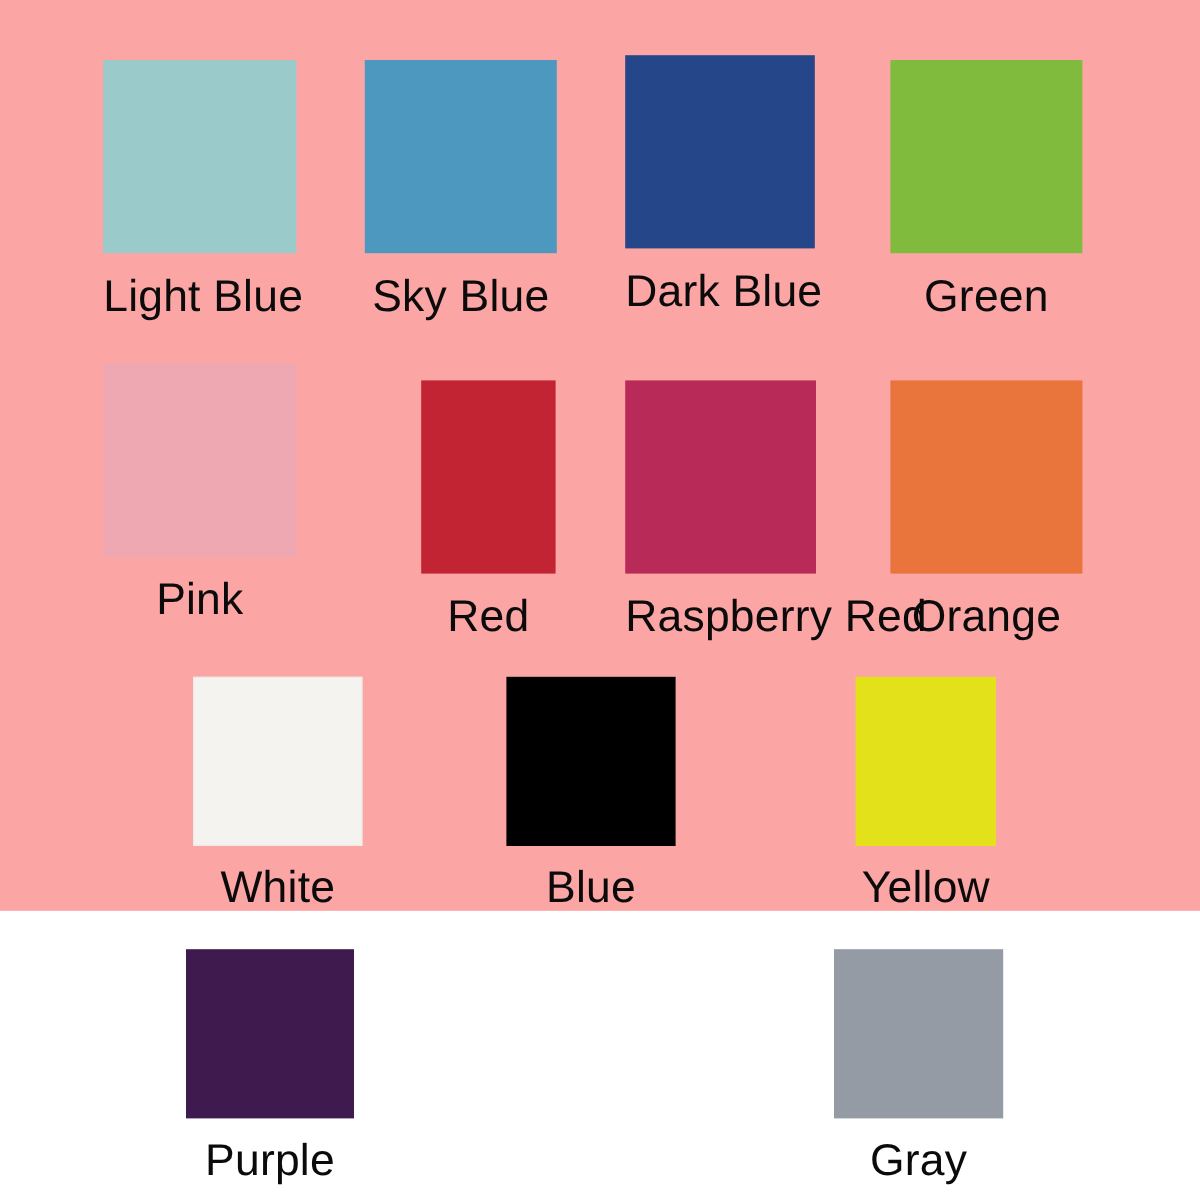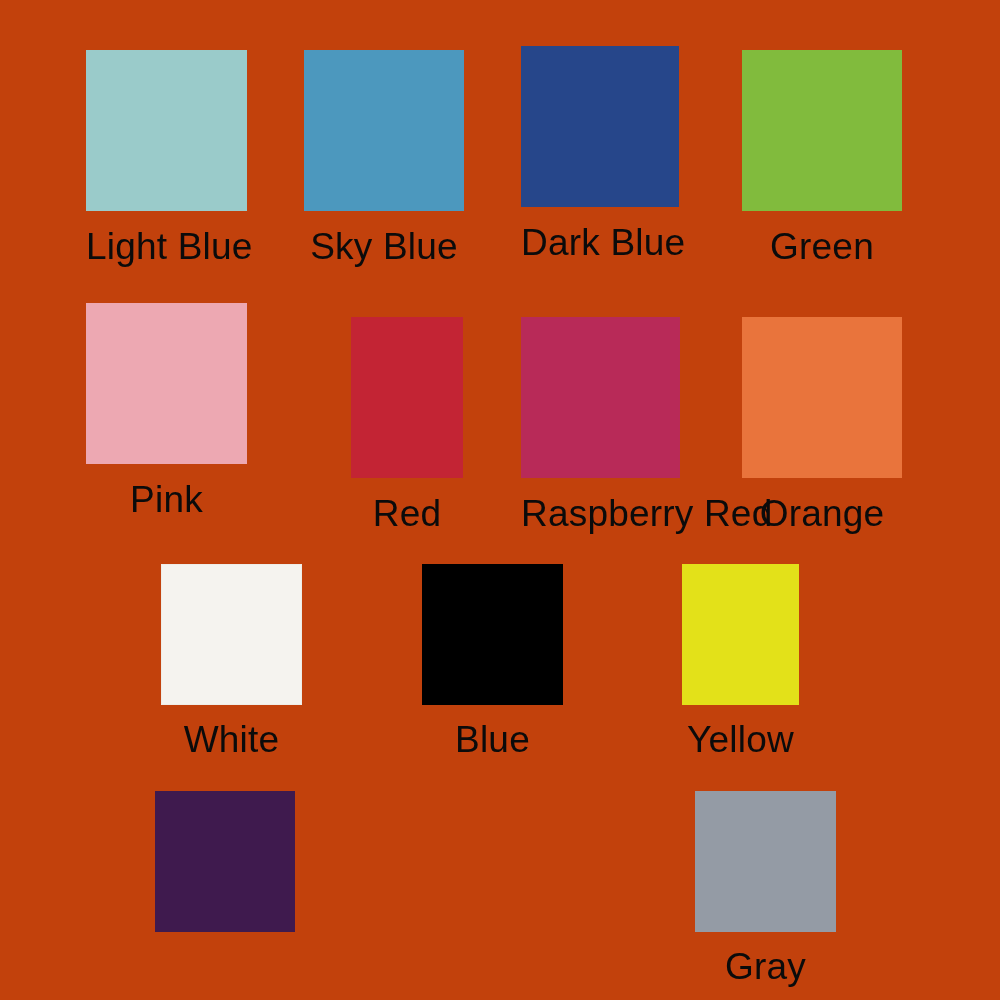--- a/index.html
+++ b/index.html
@@ -54,21 +54,21 @@
   .row-3 .swatch-label { font-size: 37px; padding-top: 16px; }
 
   
   .swatch-chip.needs-edge {
     border: 1px solid #efece7;
   }
 </style>
 </head>
 <body>
 
-<div id="palette-board" style="width: 1000px; height: 1000px; background: #c2410c;">
+<div id="palette-board" style="width: 1000px; height: 759px; background: #fca5a5;">
 
 <div class="swatch-cell row-0" style="left: 86px; top: 50px; width: 161px;">
       <div class="swatch-chip" title="#9ACBCA" style="height: 161px; background: rgb(154, 203, 202);"></div>
       <span class="swatch-label" style="color: rgb(11, 11, 11);">Light Blue</span>
     </div>
     <div class="swatch-cell row-0" style="left: 304px; top: 50px; width: 160px;">
       <div class="swatch-chip" title="#4C98BE" style="height: 161px; background: rgb(76, 152, 190);"></div>
       <span class="swatch-label" style="color: rgb(11, 11, 11);">Sky Blue</span>
     </div>
     <div class="swatch-cell row-0" style="left: 521px; top: 46px; width: 158px;">
@@ -96,24 +96,25 @@
       <span class="swatch-label" style="color: rgb(11, 11, 11);">Orange</span>
     </div>
     <div class="swatch-cell row-2" style="left: 161px; top: 564px; width: 141px;">
       <div class="swatch-chip needs-edge" title="#F5F3EF" style="height: 141px; background: rgb(245, 243, 239);"></div>
       <span class="swatch-label" style="color: rgb(11, 11, 11);">White</span>
     </div>
     <div class="swatch-cell row-2" style="left: 422px; top: 564px; width: 141px;">
       <div class="swatch-chip" title="#000000" style="height: 141px; background: rgb(0, 0, 0);"></div>
       <span class="swatch-label" style="color: rgb(11, 11, 11);">Blue</span>
     </div>
-    <div class="swatch-cell row-2" style="left: 658px; top: 564px; width: 141px; padding-left: 24px;">
+    <div class="swatch-cell row-2" style="left: 689px; top: 564px; width: 141px; padding-left: 24px;">
       <div class="swatch-chip" title="#E3E119" style="height: 141px; background: rgb(227, 225, 25);"></div>
       <span class="swatch-label" style="color: rgb(11, 11, 11);">Yellow</span>
     </div>
     <div class="swatch-cell row-3" style="left: 155px; top: 791px; width: 140px;">
       <div class="swatch-chip" title="#3F1A4E" style="height: 141px; background: rgb(63, 26, 78);"></div>
+      <span class="swatch-label" style="color: rgb(11, 11, 11);">Purple</span>
     </div>
     <div class="swatch-cell row-3" style="left: 695px; top: 791px; width: 141px;">
       <div class="swatch-chip" title="#949BA5" style="height: 141px; background: rgb(148, 155, 165);"></div>
       <span class="swatch-label" style="color: rgb(11, 11, 11);">Gray</span>
     </div>
   </div>
 
 </body></html>

